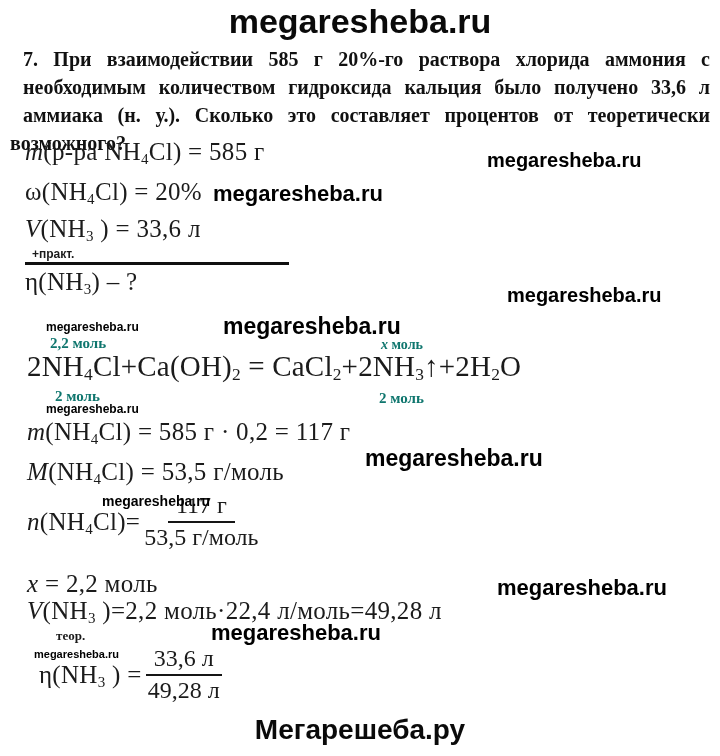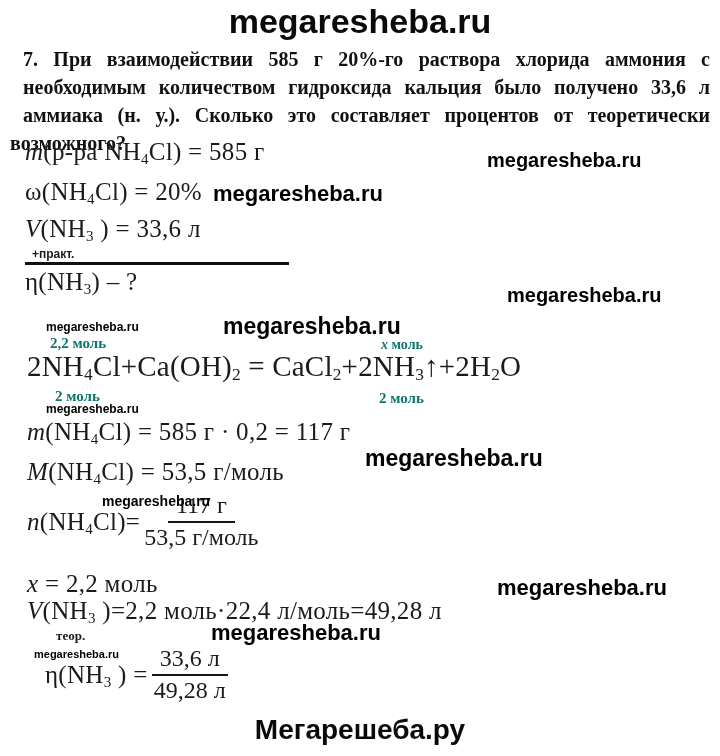--- a/index.html
+++ b/index.html
@@ -88,21 +88,21 @@
       <span class="num">117 г</span>
       <span class="den">53,5 г/моль</span>
     </span>
   </div>
 
   <div class="abs f" style="left:27px;top:570px;text-align:right;"><i>x</i> = 2,2 моль</div>
 
   <div class="abs f" style="left:27px;top:597px;"><i>V</i>(NH<sub>3</sub> )=2,2 моль·22,4 л/моль=49,28 л</div>
   <div class="abs teor-lbl" style="left:56px;top:628px;">теор.</div>
 
-  <div class="eqrow" style="left:45px;top:645px;align-items:center;">
+  <div class="eqrow" style="left:39px;top:645px;align-items:center;">
     <span class="f">η(NH<sub>3</sub> ) =</span>
     <span class="frac">
       <span class="num">33,6 л</span>
       <span class="den">49,28 л</span>
     </span>
   </div>
 
   <div class="wm w1">megaresheba.ru</div>
   <div class="wm w2">megaresheba.ru</div>
   <div class="wm w3">megaresheba.ru</div>

